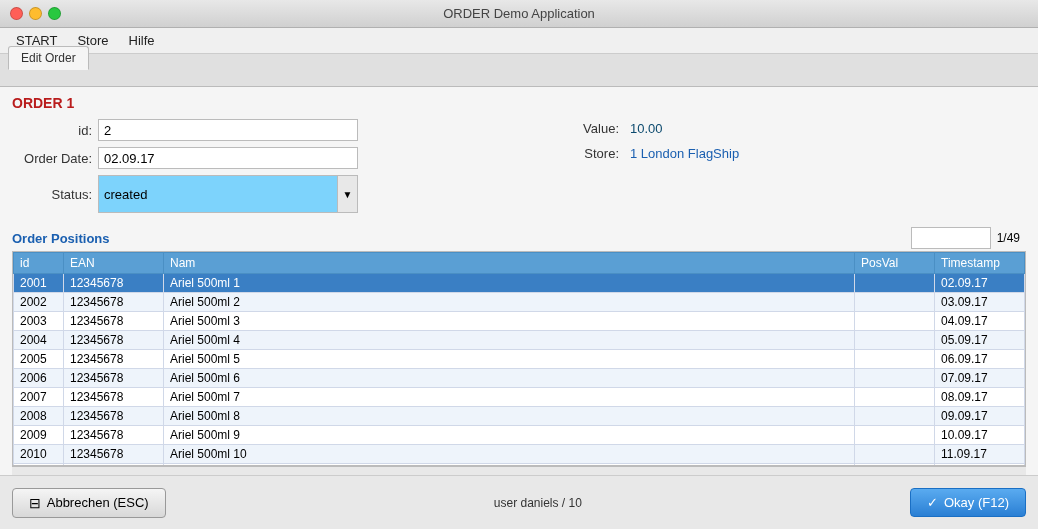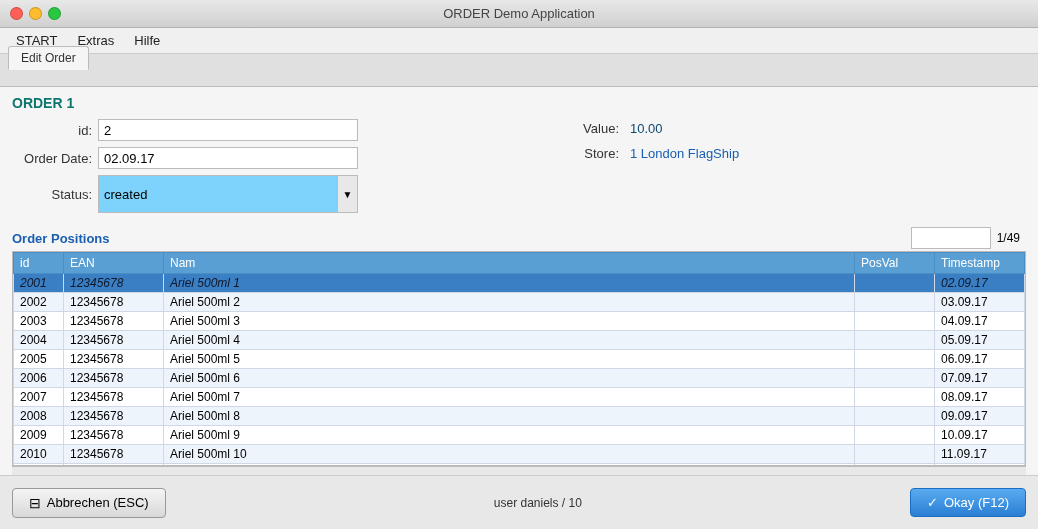--- a/index.html
+++ b/index.html
@@ -82,21 +82,21 @@
       border-radius: 3px 3px 0 0;
     }
 
     
     .main-content {
       background: #f5f5f5;
       padding: 8px 12px;
     }
 
     .order-title {
-      color: #0f766e;
+      color: #b91c1c;
       font-size: 14px;
       font-weight: bold;
       margin-bottom: 8px;
     }
 
     
     .form-section {
       display: flex;
       gap: 40px;
       margin-bottom: 8px;
@@ -204,22 +204,21 @@
     }
     .data-table tbody tr td {
       border: 1px solid #d0d8e8;
       padding: 2px 6px;
       height: 19px;
     }
     .data-table tbody tr:nth-child(odd) td { background: white; }
     .data-table tbody tr:nth-child(even) td { background: #eef4fb; }
     .data-table tbody tr.selected td {
       background: #3a7fc4;
-      color: #0f172a;
-      font-style: italic;
+      color: #ffffff;
     }
 
     
     .total-row {
       background: #e8e8e8;
       border-top: 1px solid #bbb;
       padding: 17px 8px;
       font-size: 12px;
       font-weight: bold;
     }
@@ -288,21 +287,21 @@
   <div class="title-bar-buttons">
     <div class="tb-btn close"></div>
     <div class="tb-btn minimize"></div>
     <div class="tb-btn maximize"></div>
   </div>
   <span class="title-bar-text">ORDER Demo Application</span>
 </div>
 
 <div class="menu-bar">
   <span class="menu-item">START</span>
-  <span class="menu-item">Extras</span>
+  <span class="menu-item">Store</span>
   <span class="menu-item">Hilfe</span>
 </div>
 
 <div class="tab-bar">
   <div class="tab">Edit Order</div>
 </div>
 
 <div class="main-content">
 
   <div class="order-title">ORDER 1</div>

